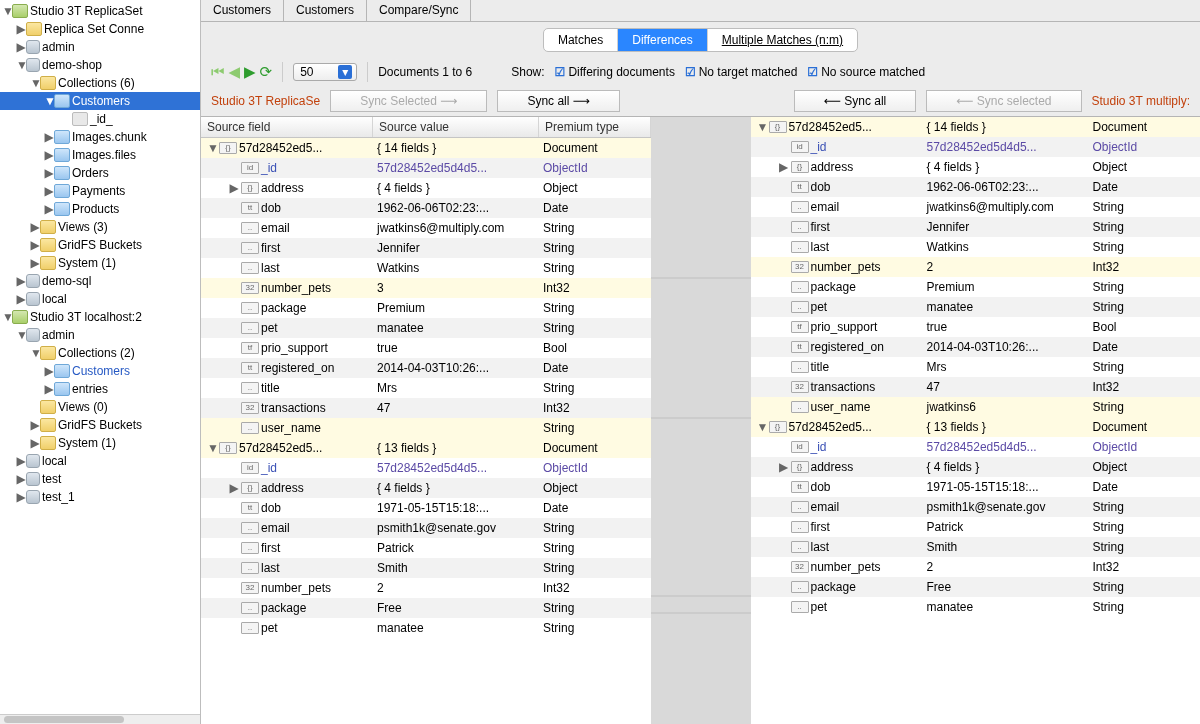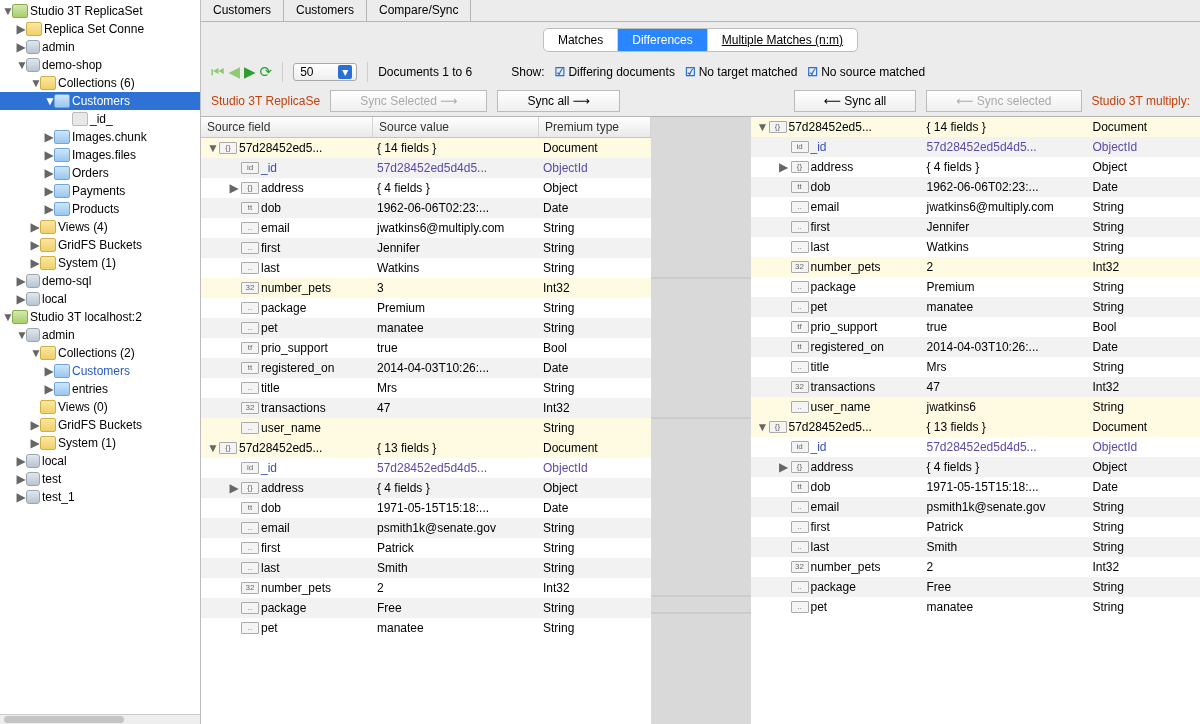--- a/index.html
+++ b/index.html
@@ -130,21 +130,21 @@
         <span>Payments</span>
       </div>
     <div class="tree-row" style="padding-left:44px">
         <span class="disc">▶</span>
         <span class="ico coll"></span>
         <span>Products</span>
       </div>
     <div class="tree-row" style="padding-left:30px">
         <span class="disc">▶</span>
         <span class="ico folder"></span>
-        <span>Views (4)</span>
+        <span>Views (3)</span>
       </div>
     <div class="tree-row" style="padding-left:30px">
         <span class="disc">▶</span>
         <span class="ico folder"></span>
         <span>GridFS Buckets</span>
       </div>
     <div class="tree-row" style="padding-left:30px">
         <span class="disc">▶</span>
         <span class="ico folder"></span>
         <span>System (1)</span>

